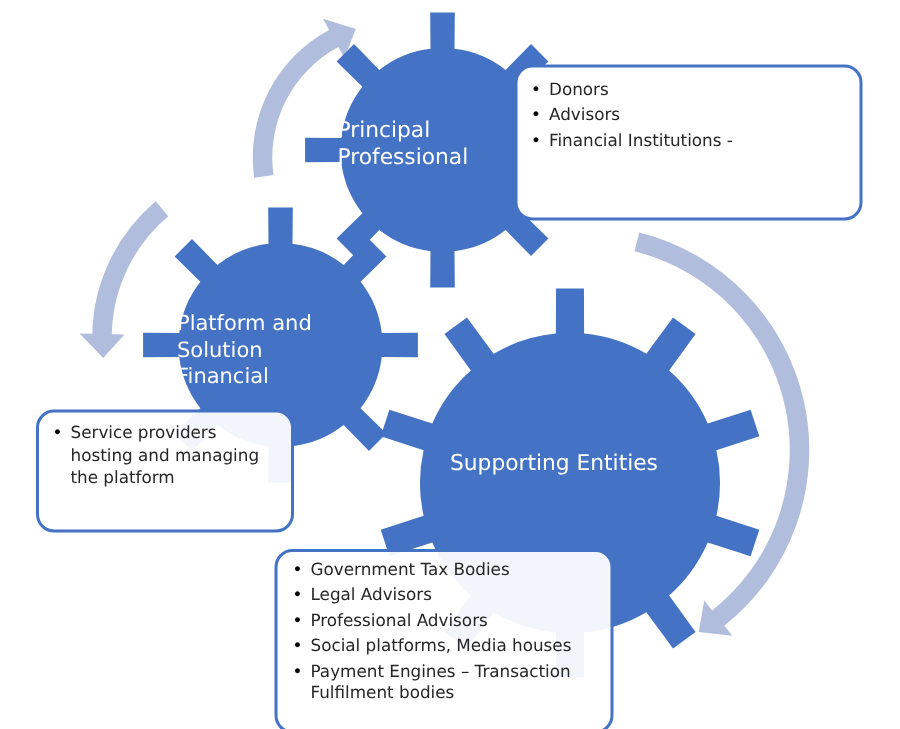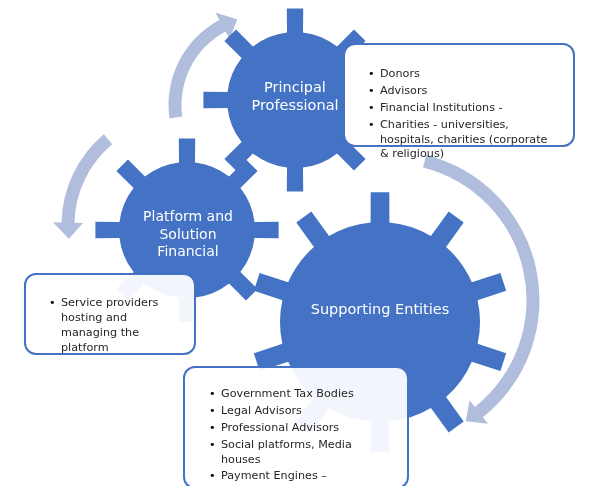--- a/index.html
+++ b/index.html
@@ -1,25 +1,25 @@
 <!DOCTYPE html>
 <html><head>
 <meta charset="utf-8">
 <style>
   html, body { margin: 0; padding: 0; background: #ffffff; }
   body { width: 600px; height: 486px; position: relative; overflow: hidden;
          font-family: "DejaVu Sans", sans-serif; }
   #diagram { position: absolute; left: 0; top: 0; width: 600px; height: 486px; }
-  .gear-label { position: absolute; color: #ffffff; text-align: center;
+  .gear-label { position: absolute; color: #ffffff; text-align: left;
                 font-family: "DejaVu Sans", sans-serif; line-height: 1.25; }
   .gear-label span { display: block; }
   .box { position: absolute; background: #ffffff; border: 2.5px solid #4472c4;
          border-radius: 12px; box-sizing: border-box; }
   .box.translucent { background: rgba(255,255,255,0.93); }
-  .box ul { margin: 14px; padding: 0; list-style: none; }
+  .box ul { margin: 0; padding: 0; list-style: none; }
   .box li { position: relative; padding-left: 12px; font-size: 11.2px; color: #262626;
             line-height: 1.33; margin-bottom: 2px; }
   .box li::before { content: "\2022"; position: absolute; left: 0; top: 0; color: #000; }
 </style>
 </head>
 <body>
 
 <svg id="diagram" viewBox="0 0 600 486" xmlns="http://www.w3.org/2000/svg">
   <g id="arrows-layer">
       <path d="M 169.43913136643846 118.43020424264634 A 96.5 96.5 0 0 1 219.41975732499202 19.943010412504123
@@ -52,21 +52,20 @@
 
 <div class="gear-label" style="left:300px; top:300px; width:160px; font-size:14.5px;">
   <span>Supporting Entities</span>
 </div>
 
 <div class="box" style="left:343px; top:43px; width:232px; height:104px; padding:8px 8px 4px 9px;">
   <ul>
     <li>Donors</li>
     <li>Advisors</li>
     <li>Financial Institutions -</li>
-    <li>Charities - universities, hospitals, charities (corporate  &amp; religious)</li>
   </ul>
 </div>
 
 <div class="box translucent" style="left:24px; top:273px; width:172px; height:82px; padding:7px 8px 4px 9px;">
   <ul>
     <li>Service providers hosting and managing the platform</li>
   </ul>
 </div>
 
 <div class="box translucent" style="left:183px; top:366px; width:226px; height:123px; padding:5px 8px 4px 10px;">

